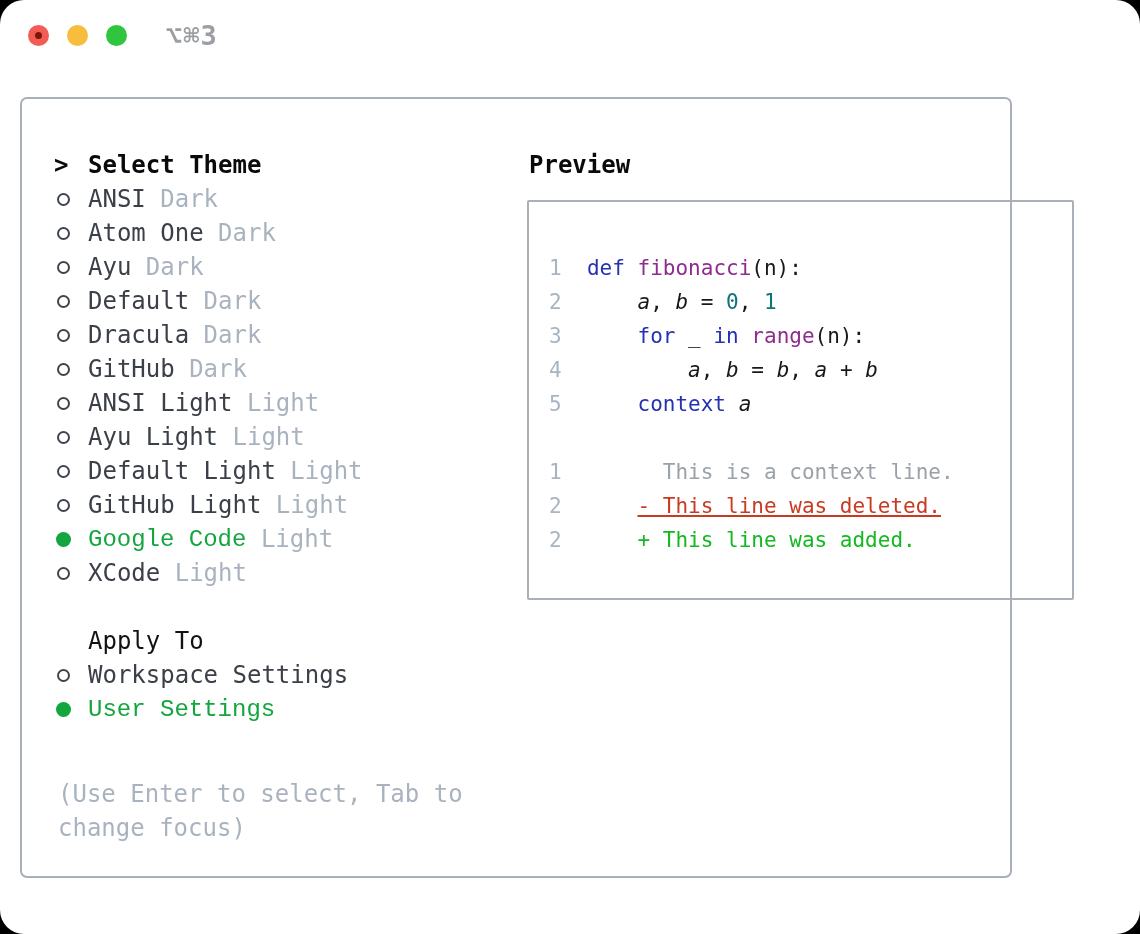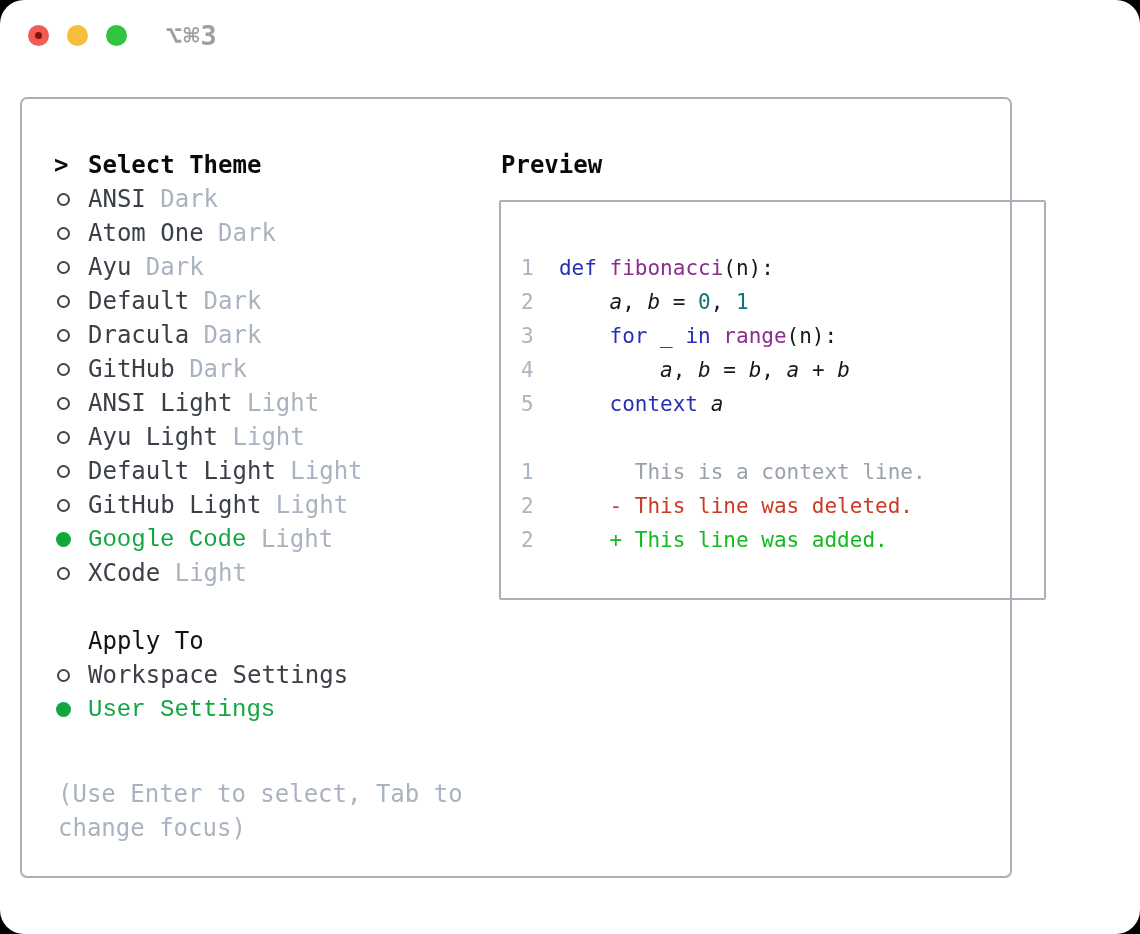--- a/index.html
+++ b/index.html
@@ -47,39 +47,39 @@
   }
   .radio.filled { border:none; width:15px; height:15px; background:var(--accent,#13a63f); margin-left:2px; }
   .hdr { font-weight:700; color:#0a0a0a; }
   .subhdr { color:#101215; }
   .opt-name { color:#3b4048; }
   .row.selected .opt-name { color:var(--accent,#13a63f);font-family:Liberation Mono, monospace; }
   .variant { color:var(--muted,#a9b3bf); }
   .hints { margin-top:17px; color:var(--muted,#a9b3bf); padding-left:4px; }
   .hints .row { height:34px; }
   
-  .right-col { position:absolute; left:477px; top:49px; }
+  .right-col { position:absolute; left:505px; top:49px; }
   .preview-title { height:34px; display:flex; align-items:center; font-size:24px; font-weight:700; color:#0a0a0a; margin-left:2px; }
   .preview-box {
     margin-top:18px; width:547px; height:400px;
     border:2px solid var(--border,#a9b0b8); border-radius:2px;
     box-sizing:border-box;
     padding:49px 0 0 20px;
     font-size:21px; line-height:34px;
     overflow:hidden;
   }
   .cl { white-space:pre; }
   .ln { color:var(--ln,#a9b4c2); }
   .tok-kw  { color:var(--kw,#2531b0); }
   .tok-fn  { color:var(--fn,#8e2c8e); }
   .tok-lit { color:var(--lit,#0e7477); }
   .tok-plain { color:#16181c; }
   .ital { font-style:italic; }
   .diff-context { color:var(--ctx,#9aa1a8); }
-  .diff-deleted { color:var(--del,#c93a22); }
+  .diff-deleted { color:var(--del,#c93a22);text-decoration:underline; }
   .diff-added   { color:var(--add,#14b81f); }
 </style>
 </head>
 <body>
 
 <div class="window">
 
   <div class="titlebar">
     <div class="lights">
       <span class="light red"></span>

